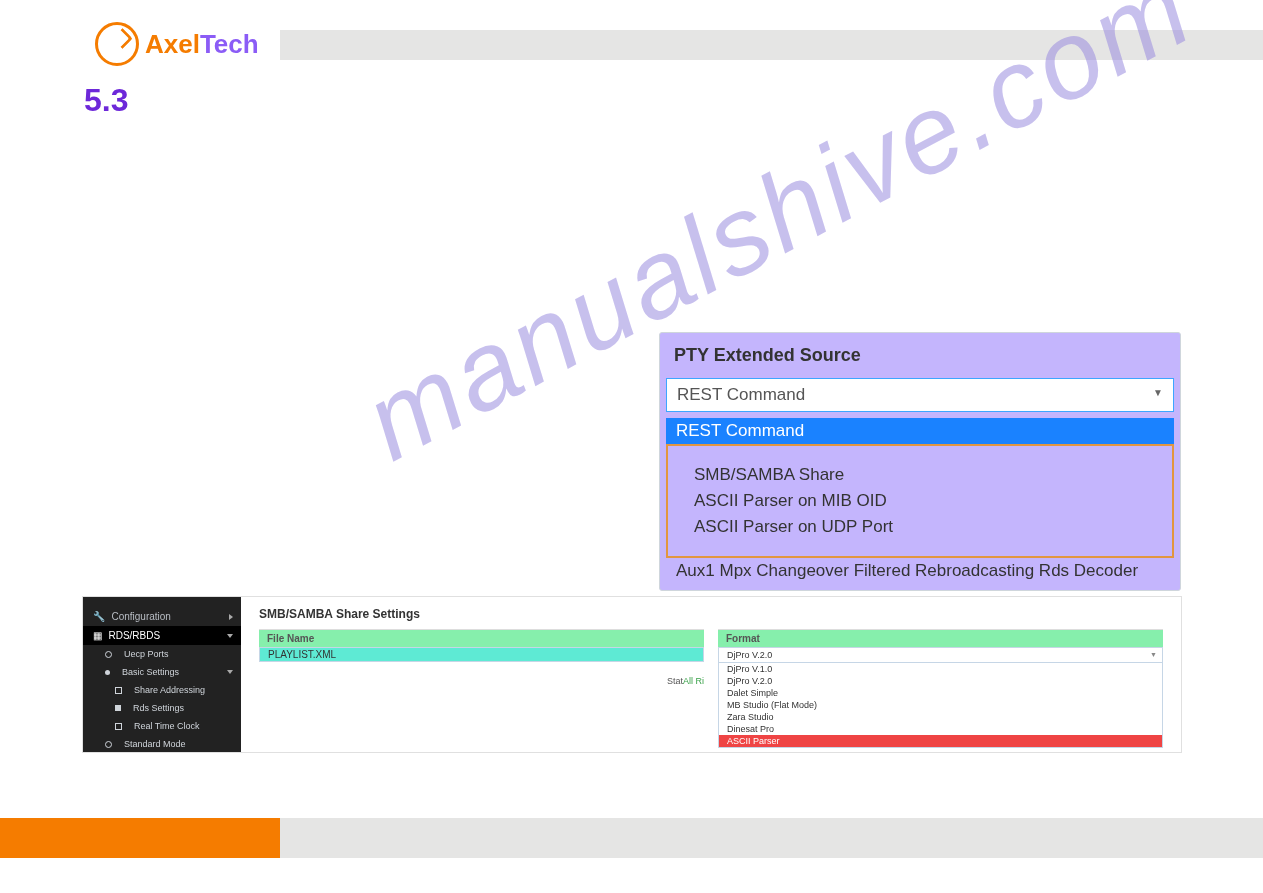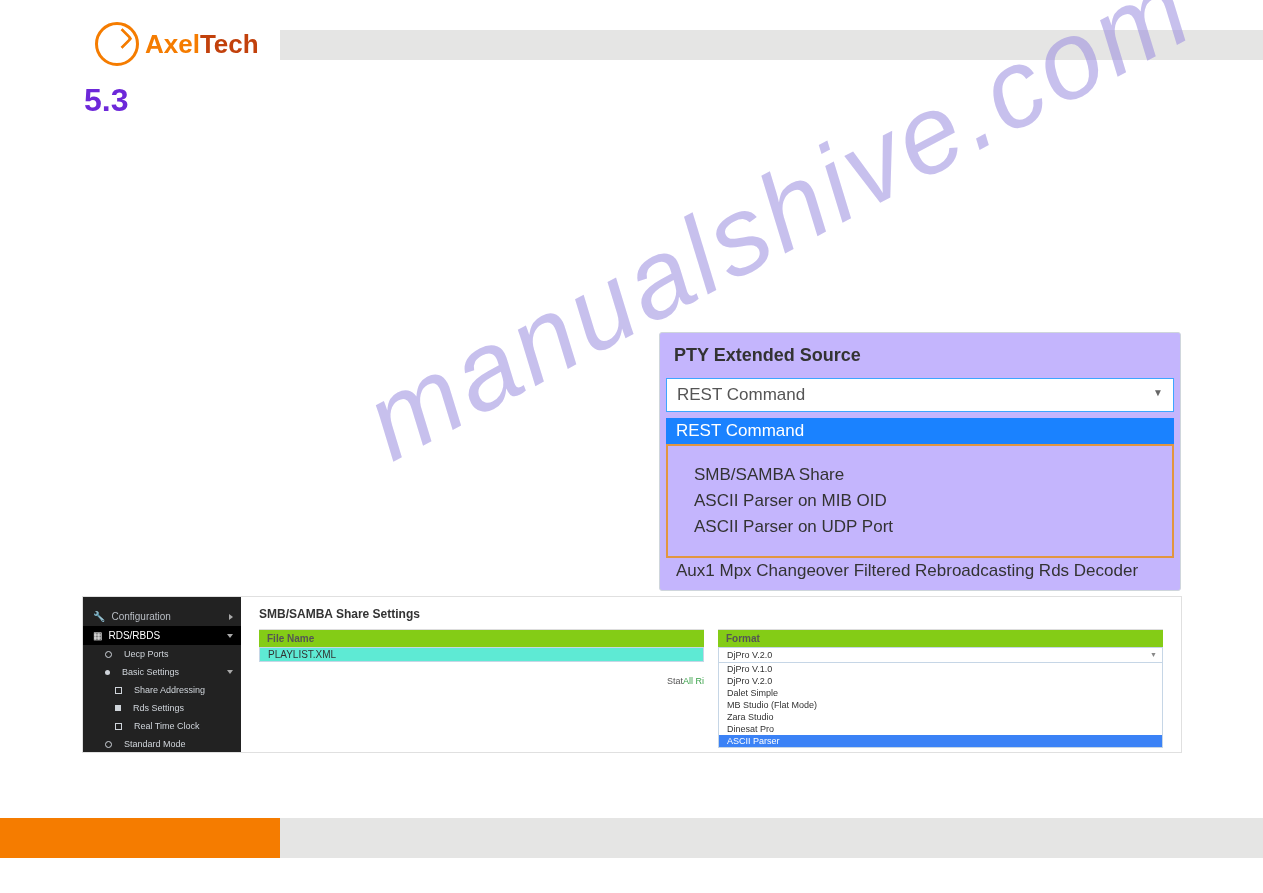--- a/index.html
+++ b/index.html
@@ -2,21 +2,21 @@
 <html><head>
 <meta charset="utf-8">
 <style>
 html,body{margin:0;padding:0;width:1263px;height:893px;background:#fff;font-family:Arial,Helvetica,sans-serif;overflow:hidden;position:relative}
 .top-band{position:absolute;top:30px;left:280px;right:0;height:30px;background:#e5e5e4}
 .logo{position:absolute;top:22px;left:95px;display:flex;align-items:center}
 .logo-ring{width:38px;height:38px;border:3px solid #f57c00;border-radius:50%;position:relative}
 .logo-ring::after{content:"";position:absolute;right:6px;top:6px;width:12px;height:12px;border:3px solid #f57c00;border-top:none;border-left:none;transform:rotate(-45deg);border-radius:0 0 4px 0}
 .logo-text{font-size:26px;font-weight:600;margin-left:6px}
 .logo-axel{color:#f57c00}
-.logo-tech{color:#c2410c}
+.logo-tech{color:#8b5cf6}
 .section-num{position:absolute;top:82px;left:84px;font-size:32px;font-weight:700;color:#6d28d9}
 .watermark{position:absolute;top:150px;left:320px;font-size:110px;font-style:italic;color:#9b8de0;opacity:.55;transform:rotate(-28deg);letter-spacing:4px;white-space:nowrap;pointer-events:none;z-index:50}
 .pty-box{position:absolute;top:332px;left:659px;width:520px;border:1px solid #cfd6dc;border-radius:3px;background:#c4b5fd}
 .pty-head{padding:12px 14px;font-weight:700;font-size:18px;color:#333}
 .pty-field{margin:0 6px 6px 6px;border:1px solid #3da6ff;background:#fff;padding:6px 10px;font-size:17px;color:#555;position:relative}
 .pty-field::after{content:"▼";position:absolute;right:10px;top:8px;font-size:10px;color:#666}
 .pty-list{margin:0 6px 6px 6px}
 .pty-item{padding:3px 10px;font-size:17px;color:#333}
 .pty-sel{background:#1a82ff;color:#fff}
 .pty-frame{border:2px solid #e29640;padding:16px}
@@ -29,27 +29,27 @@
 .sb-down::after{content:"";position:absolute;right:8px;top:50%;transform:translateY(-50%);border-top:4px solid #aaa;border-left:3px solid transparent;border-right:3px solid transparent}
 .sb-sub{padding-left:22px;font-size:9px}
 .sb-dot::before{content:"";width:5px;height:5px;border-radius:50%;background:#cfd4da;display:inline-block;margin-right:6px;vertical-align:middle}
 .sb-ring::before{content:"";width:5px;height:5px;border-radius:50%;border:1px solid #cfd4da;display:inline-block;margin-right:6px;vertical-align:middle}
 .sb-box::before{content:"";width:5px;height:5px;border:1px solid #cfd4da;display:inline-block;margin-right:6px;vertical-align:middle}
 .sb-fill::before{content:"";width:6px;height:6px;background:#cfd4da;display:inline-block;margin-right:6px;vertical-align:middle}
 .main{flex:1;padding:10px 18px;position:relative}
 .main-title{font-weight:700;font-size:12px;color:#333;margin-bottom:8px}
 .cols{display:flex;gap:14px}
 .col{flex:1}
-.lbl{background:#84cc16;font-size:10px;font-weight:700;color:#555;padding:3px 8px;border-top:1px solid #ddd}
+.lbl{background:#86efac;font-size:10px;font-weight:700;color:#555;padding:3px 8px;border-top:1px solid #ddd}
 .inp{border:1px solid #c6d6e6;padding:1px 8px;font-size:10px;color:#333;background:#5eead4}
 .sel{border:1px solid #c6d6e6;padding:2px 8px;font-size:9px;color:#333;background:#fff;position:relative}
 .sel::after{content:"▼";position:absolute;right:5px;top:3px;font-size:7px;color:#888}
 .dropdown{border:1px solid #c6d6e6;border-top:none;font-size:9px}
 .dd-item{padding:1px 8px;color:#333}
-.dd-sel{background:#3b82f6;color:#fff}
+.dd-sel{background:#ef4444;color:#fff}
 .status-row{display:flex;justify-content:flex-end;font-size:9px;color:#555;margin-top:14px}
 .status-row .r{color:#3aa24a}
 .orange-block{position:absolute;top:818px;left:0;width:280px;height:40px;background:#f57c00}
 .gray-block{position:absolute;top:818px;left:280px;right:0;height:40px;background:#e5e5e4}
 </style>
 </head>
 <body>
 
 <div class="top-band"></div>
 

